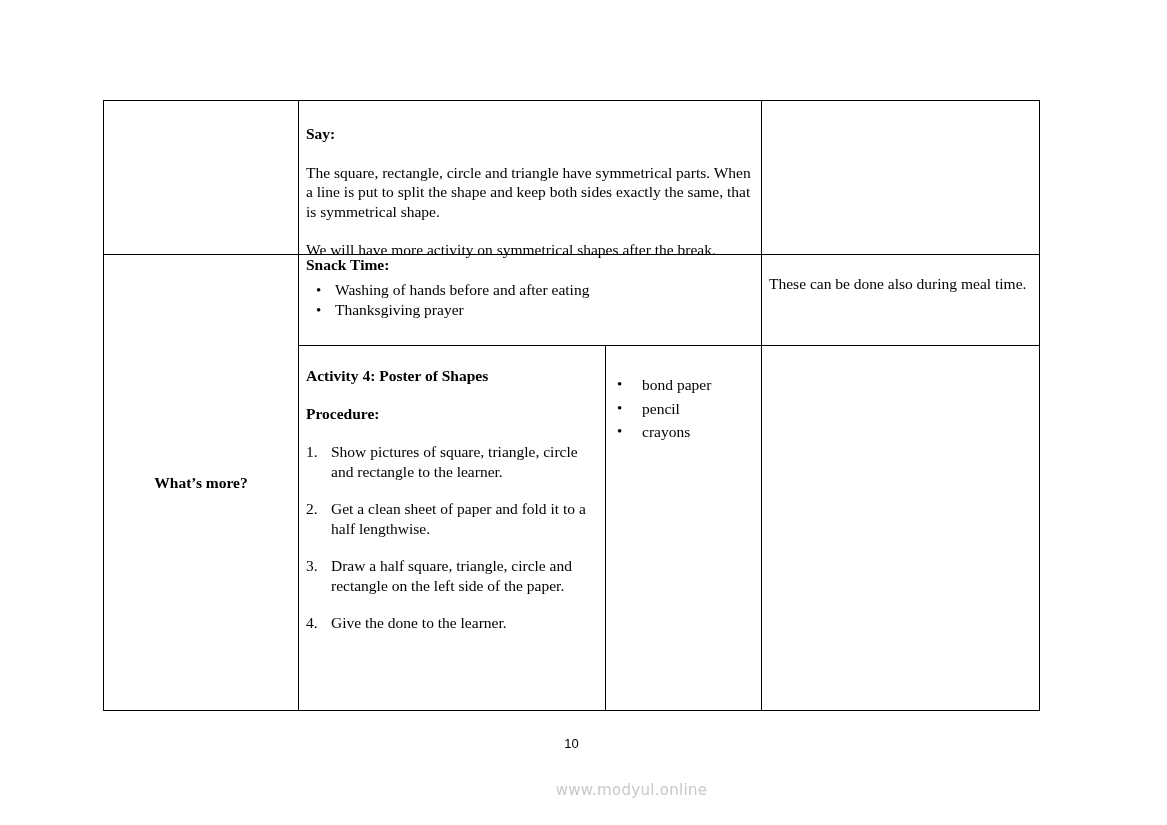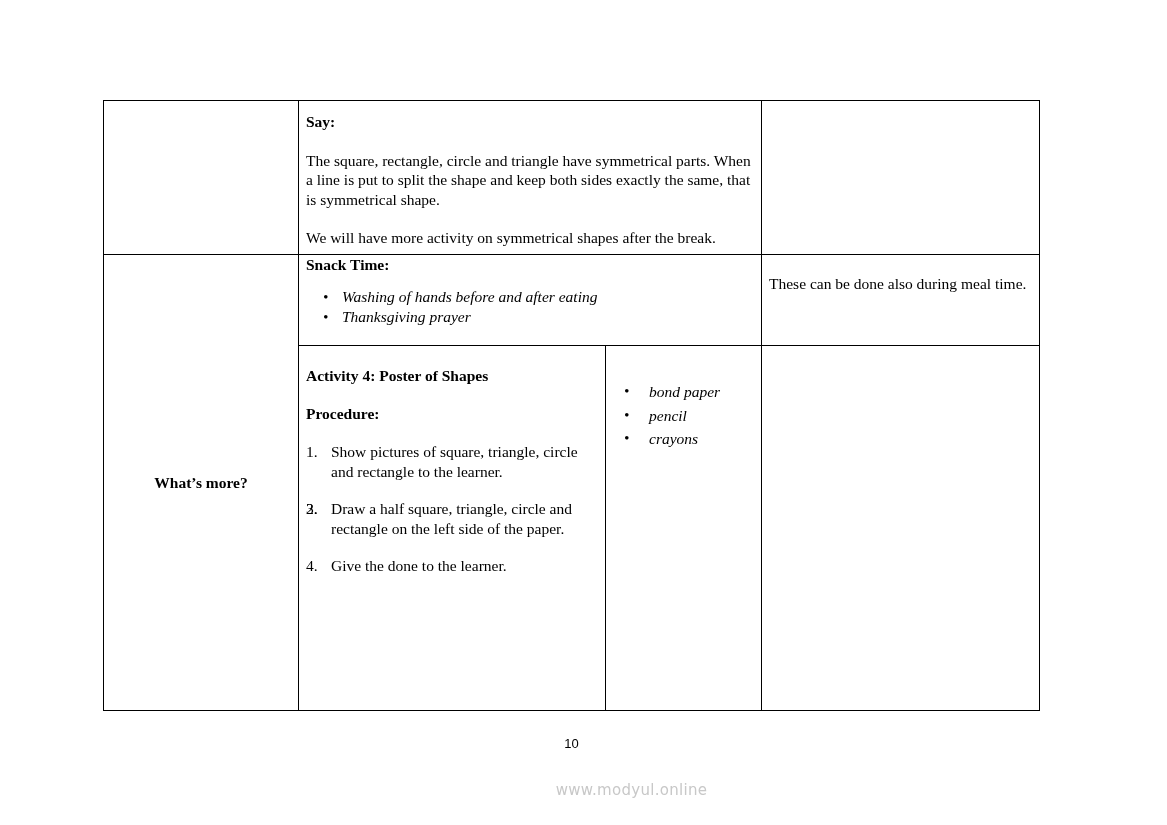--- a/index.html
+++ b/index.html
@@ -6,21 +6,21 @@
   body {
     width: 1167px; height: 825px; background: #ffffff; position: relative;
     font-family: "Liberation Serif", serif; color: #000; overflow: hidden;
   }
   .page { position: absolute; left: 0; top: 0; width: 1167px; height: 825px; }
   .line-h { position: absolute; height: 1px; background: #000; }
   .line-v { position: absolute; width: 1px; background: #000; }
   .cell { position: absolute; font-size: 15.5px; line-height: 19.5px; }
   .b { font-weight: bold; }
   .para { margin: 0; }
-  ul.bul { list-style: none; margin: 11px; padding: 0; font-style: italic; }
+  ul.bul { list-style: none; margin: 4px; padding: 0; }
   ul.bul li { position: relative; padding-left: 25px; }
   ul.bul li::before { content: "\2022"; position: absolute; left: 6px; top: 0; font-size: 15px; }
   ol.steps { list-style: none; margin: 0; padding: 0; }
   ol.steps li { position: relative; padding-left: 25px; margin-bottom: 18px; }
   ol.steps li .num { position: absolute; left: 0; top: 0; }
   .pagenum { position: absolute; top: 736px; left: 0; width: 1143px; text-align: center;
     font-family: "Liberation Sans", sans-serif; font-size: 13px; }
   .watermark { position: absolute; top: 781px; left: 0; width: 1167px; text-align: center;
     font-family: "DejaVu Sans", sans-serif; font-size: 15px; color: #c8c8c8; letter-spacing: 0.3px; margin-left: 48px; }
 </style>
@@ -34,21 +34,21 @@
     <div class="line-h" style="left:103px; top:710px; width:937px;"></div>
     <div class="line-v" style="left:103px; top:100px; height:611px;"></div>
     <div class="line-v" style="left:1039px; top:100px; height:611px;"></div>
     <div class="line-v" style="left:298px; top:100px; height:611px;"></div>
     <div class="line-v" style="left:761px; top:100px; height:611px;"></div>
     <div class="line-v" style="left:605px; top:345px; height:366px;"></div>
     <div class="line-h" style="left:103px; top:254px; width:937px;"></div>
     <div class="line-h" style="left:298px; top:345px; width:742px;"></div>
   </div>
 
-  <div class="cell" style="left:306px; top:112px; width:450px;">
+  <div class="cell" style="left:306px; top:124px; width:450px;">
     <p class="para b">Say:</p>
     <p class="para" style="margin-top:19px;">The square, rectangle, circle and triangle have symmetrical parts. When a line is put to split the shape and keep both sides exactly the same, that is symmetrical shape.</p>
     <p class="para" style="margin-top:19px;">We will have more activity on symmetrical shapes after the break.</p>
   </div>
 
   <div class="cell b" style="left:104px; top:473px; width:194px; text-align:center;">What’s more?</div>
 
   <div class="cell" style="left:306px; top:255px; width:450px; line-height:20.5px;">
     <p class="para b">Snack Time:</p>
     <ul class="bul">
@@ -61,20 +61,21 @@
   <div class="cell" style="left:306px; top:366px; width:294px;font-family:Liberation Serif, serif;">
     <p class="para b">Activity 4: Poster of Shapes</p>
     <p class="para b" style="margin-top:18px;">Procedure:</p>
     <ol class="steps" style="margin-top:19px;">
       <li>
         <span class="num">1.</span>
         <span>Show pictures of square, triangle, circle and rectangle to the learner.</span>
       </li>
       <li>
         <span class="num">2.</span>
+        <span>Get a clean sheet of paper and fold it to a half lengthwise.</span>
       </li>
       <li>
         <span class="num">3.</span>
         <span>Draw a half square, triangle, circle and rectangle on the left side of the paper.</span>
       </li>
       <li>
         <span class="num">4.</span>
         <span>Give the done to the learner.</span>
       </li>
     </ol>

